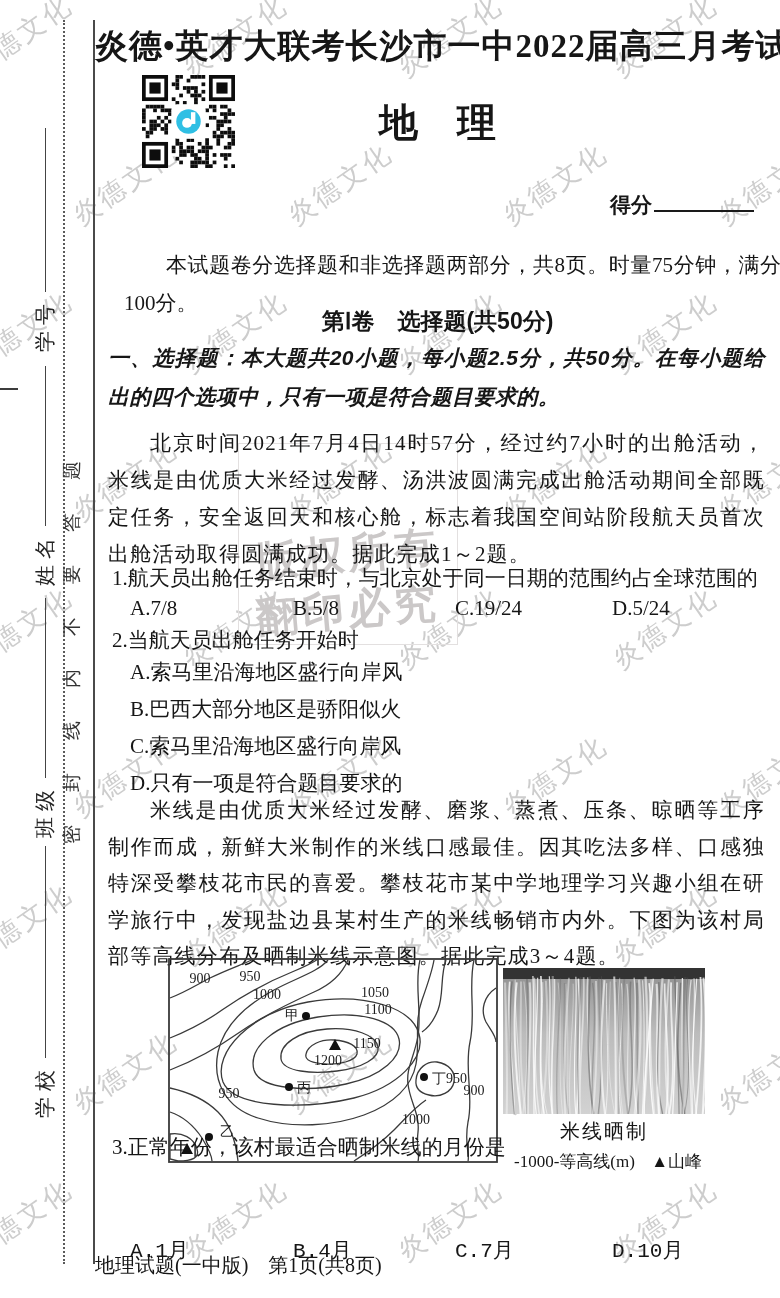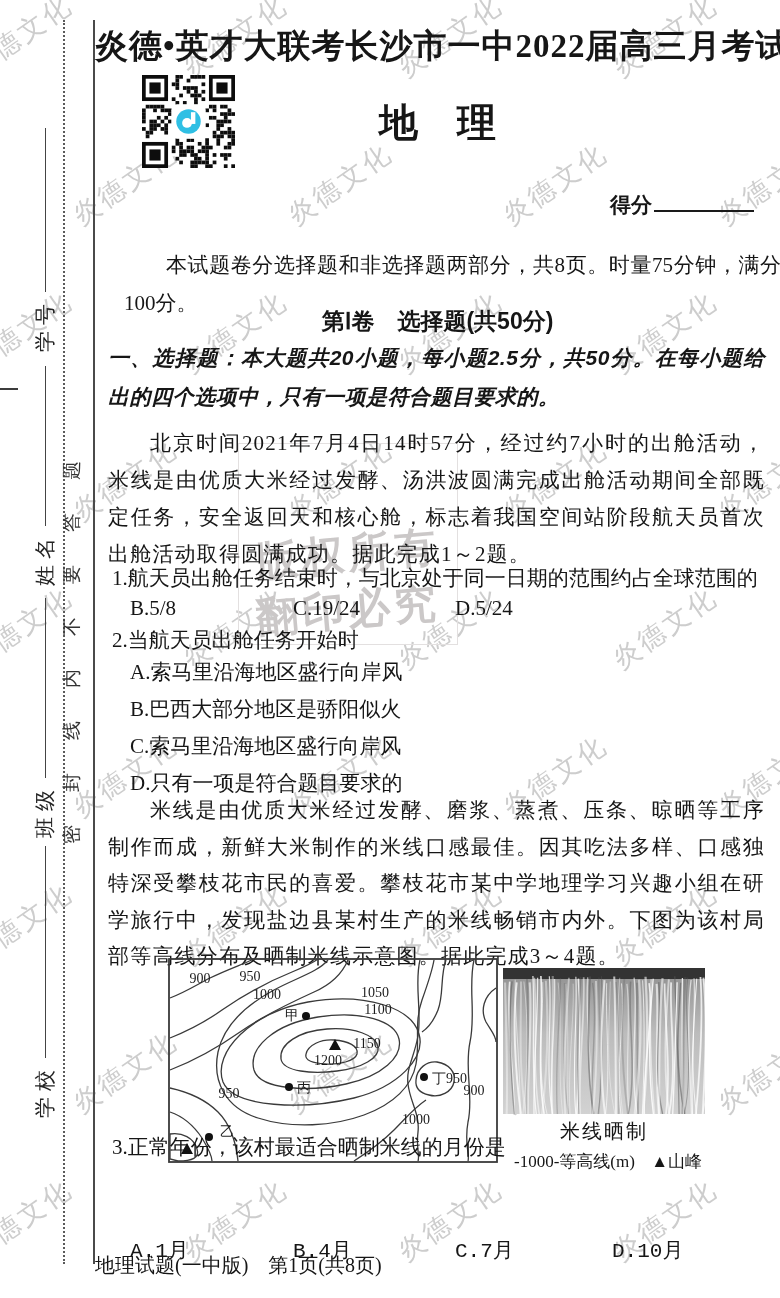--- a/index.html
+++ b/index.html
@@ -323,20 +323,21 @@
     <p class="abs intro">本试题卷分选择题和非选择题两部分，共8页。时量75分钟，满分100分。</p>
 
     <h2 class="abs part-heading">第Ⅰ卷　选择题(共50分)</h2>
 
     <p class="abs instruction">一、选择题：本大题共20小题，每小题2.5分，共50分。在每小题给出的四个选项中，只有一项是符合题目要求的。</p>
 
     <p class="abs passage" id="passage1">北京时间2021年7月4日14时57分，经过约7小时的出舱活动，米线是由优质大米经过发酵、汤洪波圆满完成出舱活动期间全部既定任务，安全返回天和核心舱，标志着我国空间站阶段航天员首次出舱活动取得圆满成功。据此完成1～2题。</p>
 
     <p class="abs stem" id="q1-stem">1.航天员出舱任务结束时，与北京处于同一日期的范围约占全球范围的</p>
     <div class="abs opt-grid" id="q1-options">
+      <span>A.7/8</span>
       <span>B.5/8</span>
       <span>C.19/24</span>
       <span>D.5/24</span>
     </div>
 
     <p class="abs stem" id="q2-stem">2.当航天员出舱任务开始时</p>
     <div class="abs opt-list">
       <div>A.索马里沿海地区盛行向岸风</div>
       <div>B.巴西大部分地区是骄阳似火</div>
       <div>C.索马里沿海地区盛行向岸风</div>

